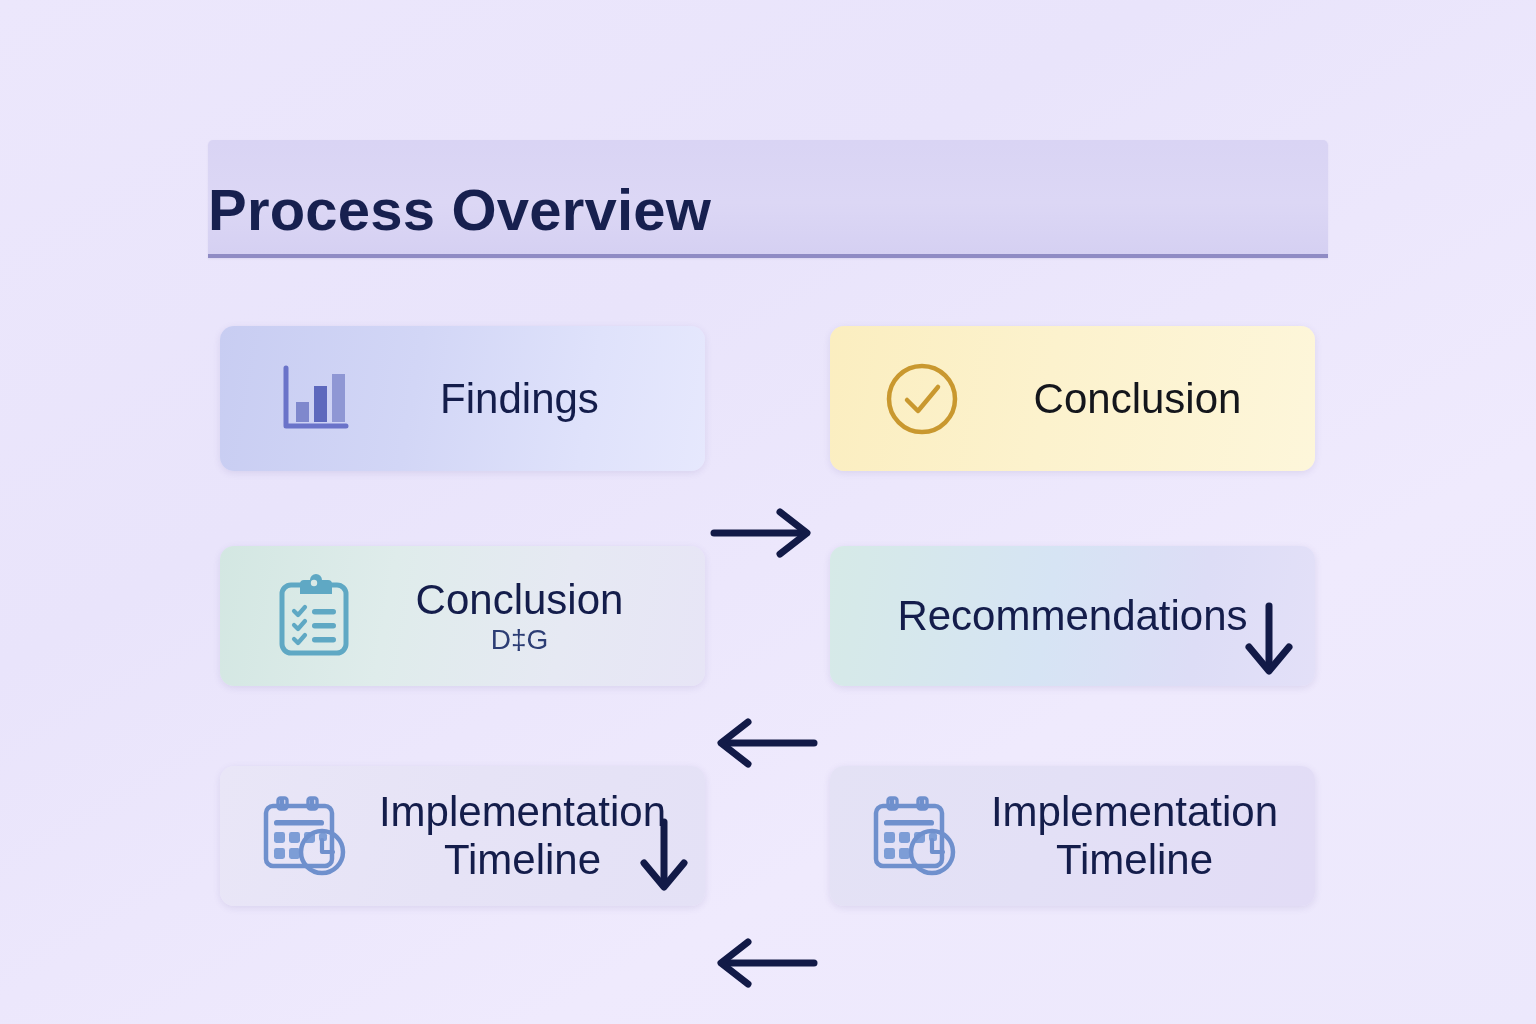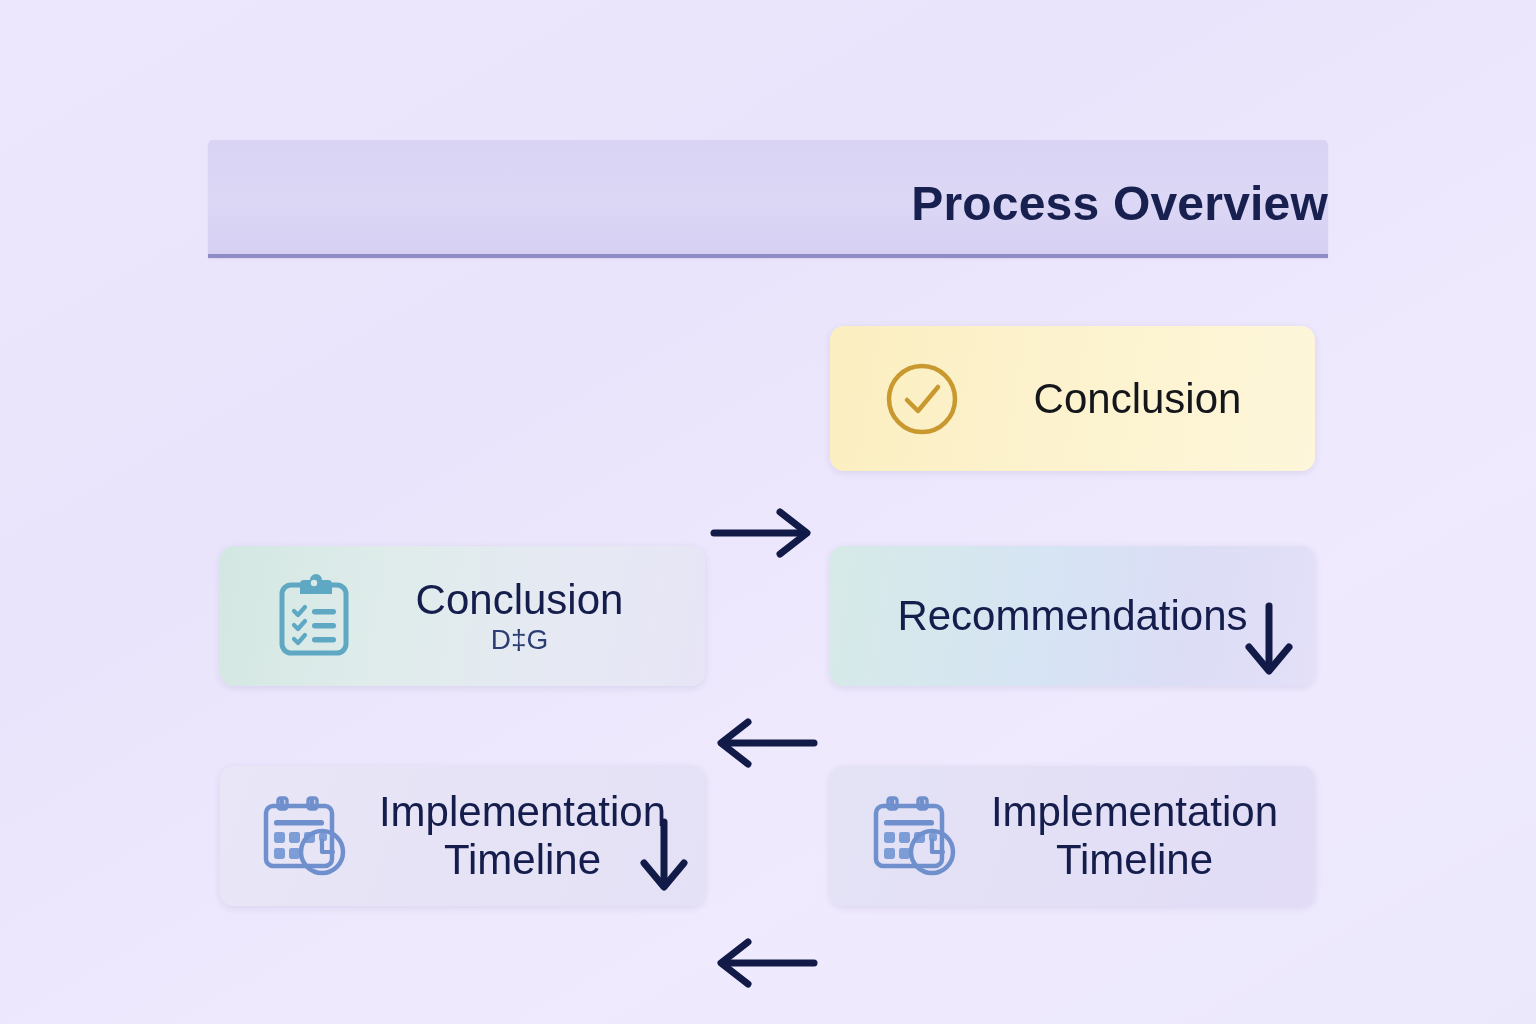--- a/index.html
+++ b/index.html
@@ -24,22 +24,22 @@
     left:0; top:0;
     width:1120px; height:118px;
     background: linear-gradient(180deg, #d9d4f4 0%, #dcd7f5 55%, #d5d0f2 100%);
     border-radius:5px 5px 0 0;
     border-bottom:4px solid #8f8bc4;
     box-shadow: 0 1px 2px rgba(90,80,150,0.10);
   }
   .header-title {
     position:absolute;
     left:0; right:0; top:36px;
-    text-align:right;
-    font-size:48px;
+    text-align:left;
+    font-size:58px;
     font-weight:700;
     color:#17204f;
     letter-spacing:0.2px;
   }
 
   
   .card {
     position:absolute;
     border-radius:14px;
     display:flex;
@@ -115,20 +115,33 @@
 </style>
 </head>
 <body>
 
 <div id="diagram">
 
   <div class="header-bar">
     <div class="header-title">Process Overview</div>
   </div>
 
+  <div class="card" id="card-findings">
+    <div class="card-icon">
+      <svg width="78" height="78" viewBox="0 0 78 78">
+        <path d="M10 8 L10 66 L70 66" fill="none" stroke="#6a73c9" stroke-width="5" stroke-linecap="round" stroke-linejoin="round"></path>
+        <rect x="20" y="42" width="13" height="20" fill="#7f88cd"></rect>
+        <rect x="38" y="26" width="13" height="36" fill="#5d68bd"></rect>
+        <rect x="56" y="14" width="13" height="48" fill="#8f97d4"></rect>
+      </svg>
+    </div>
+    <div class="card-label">
+      <span class="label-main">Findings</span>
+    </div>
+  </div>
 
   <div class="card" id="card-conclusion">
     <div class="card-icon">
       <svg width="82" height="82" viewBox="0 0 82 82">
         <circle cx="41" cy="41" r="33" fill="none" stroke="#c9982f" stroke-width="4.5"></circle>
         <path d="M26 42 L37 53 L57 29" fill="none" stroke="#c9982f" stroke-width="4.5" stroke-linecap="round" stroke-linejoin="round"></path>
       </svg>
     </div>
     <div class="card-label">
       <span class="label-main">Conclusion</span>

